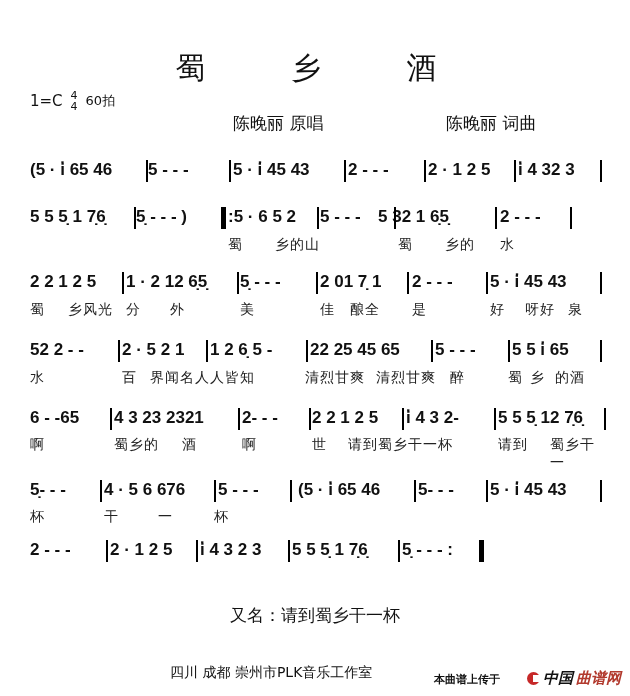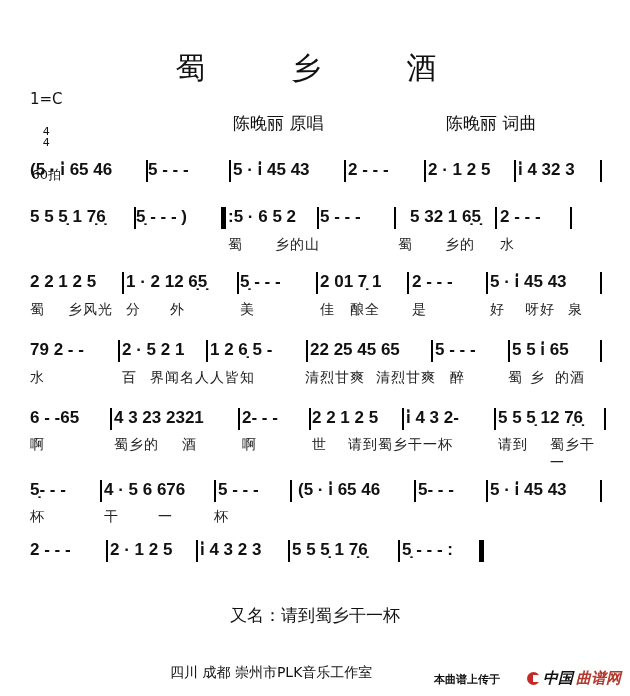--- a/index.html
+++ b/index.html
@@ -1,20 +1,20 @@
 <!DOCTYPE html>
 <html><head>
 <meta charset="utf-8">
 <style>
   html, body { margin:0; padding:0; background:#fff; }
   body { width:630px; height:696px; position:relative; overflow:hidden;
          font-family:"DejaVu Sans","Liberation Sans",sans-serif; color:#111; }
   .abs { position:absolute; white-space:nowrap; }
   .title { left:0; width:630px; top:48px; text-align:center; font-size:30px; letter-spacing:38px; padding-left:20px; box-sizing:border-box; }
-  .key { left:30px; top:90px; font-size:15px; display:flex; align-items:center; gap:18px;flex-direction:column; }
+  .key { left:30px; top:90px; font-size:15px; display:flex; align-items:center; gap:8px; }
   .frac { display:inline-flex; flex-direction:column; align-items:center; font-size:11px; line-height:11px; }
   .frac span:first-child { border-bottom:0 solid #000; }
   .tempo { font-size:13px; }
   .credit { top:112px; font-size:17px; }
   .row { position:absolute; left:30px; width:575px; height:28px; font-family:"Liberation Sans","DejaVu Sans",sans-serif; font-size:17px; font-weight:bold; }
   .row .seq { position:absolute; left:0; top:0; }
   .lyr { position:absolute; left:30px; width:575px; font-size:14px; color:#222; letter-spacing:1px; }
   .lyr span { position:absolute; top:0; }
   .bar { display:inline-block; width:1.5px; height:22px; background:#000; vertical-align:middle; margin:0 4px; }
   .dbl { display:inline-block; width:5px; height:22px; border-left:4px solid #000; border-right:1px solid #000; vertical-align:middle; margin:0 3px; box-sizing:border-box; }
@@ -57,21 +57,21 @@
   <span class="bar" style="position:absolute;left:390px;top:0"></span>
   <span class="bar" style="position:absolute;left:480px;top:0"></span>
   <span class="bar" style="position:absolute;left:566px;top:0"></span>
 </div>
 
 <div class="row" style="top:207px;">
   <span class="seq" style="left:0">5 5 5̣ 1 7̣6̣</span>
   <span class="seq" style="left:106px">5̣ - - - )</span>
   <span class="seq" style="left:198px">:5 · 6 5 2</span>
   <span class="seq" style="left:290px">5 - - -</span>
-  <span class="seq" style="left:380px">5 32 1 6̣5̣</span>
+  <span class="seq" style="left:348px">5 32 1 6̣5̣</span>
   <span class="seq" style="left:470px">2 - - -</span>
   <span class="bar" style="position:absolute;left:100px;top:0"></span>
   <span class="dbl" style="position:absolute;left:188px;top:0"></span>
   <span class="bar" style="position:absolute;left:283px;top:0"></span>
   <span class="bar" style="position:absolute;left:360px;top:0"></span>
   <span class="bar" style="position:absolute;left:461px;top:0"></span>
   <span class="bar" style="position:absolute;left:536px;top:0"></span>
 </div>
 <div class="lyr" style="top:236px;">
   <span style="left:198px">蜀</span>
@@ -103,21 +103,21 @@
   <span style="left:210px">美</span>
   <span style="left:290px">佳</span>
   <span style="left:320px">酿全</span>
   <span style="left:382px">是</span>
   <span style="left:460px">好</span>
   <span style="left:495px">呀好</span>
   <span style="left:538px">泉</span>
 </div>
 
 <div class="row" style="top:340px;">
-  <span class="seq" style="left:0">79 2 - -</span>
+  <span class="seq" style="left:0">52 2 - -</span>
   <span class="seq" style="left:92px">2 · 5 2 1</span>
   <span class="seq" style="left:180px">1 2 6̣ 5 -</span>
   <span class="seq" style="left:280px">22 25 45 65</span>
   <span class="seq" style="left:405px">5 - - -</span>
   <span class="seq" style="left:482px">5 5 i̇ 65</span>
   <span class="bar" style="position:absolute;left:84px;top:0"></span>
   <span class="bar" style="position:absolute;left:172px;top:0"></span>
   <span class="bar" style="position:absolute;left:272px;top:0"></span>
   <span class="bar" style="position:absolute;left:397px;top:0"></span>
   <span class="bar" style="position:absolute;left:474px;top:0"></span>

